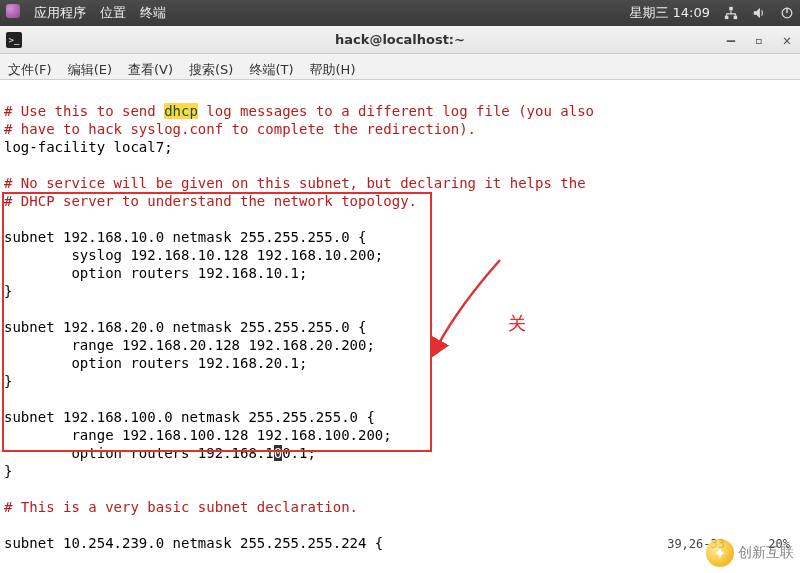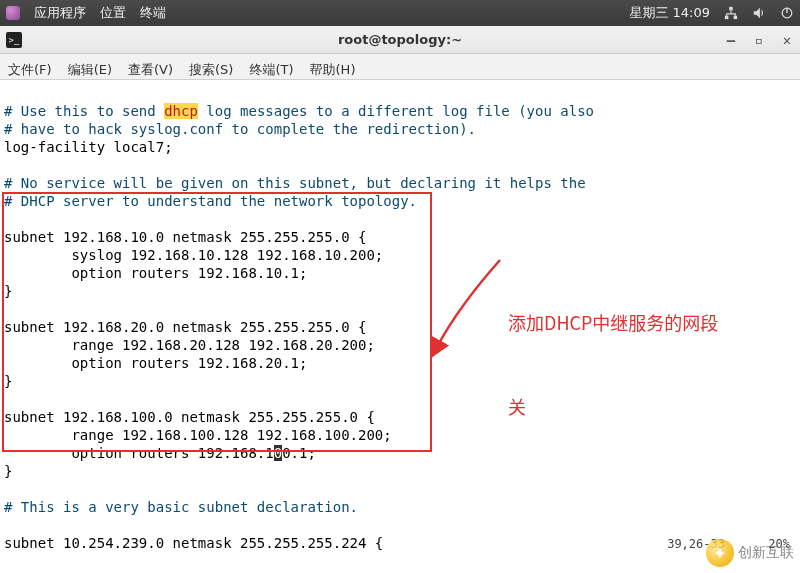--- a/index.html
+++ b/index.html
@@ -15,21 +15,21 @@
 
 .top-panel {
   height: 26px;
   background: linear-gradient(#4a4a4a, #3a3a3a);
   color: #eee;
   display: flex;
   align-items: center;
   padding: 0 6px;
   font-size: 13px;
 }
-.top-panel .left { display: flex; align-items: center; gap: 14px; }
+.top-panel .left { display: flex; align-items: flex-start; gap: 14px; }
 .top-panel .right { margin-left: auto; display: flex; align-items: center; gap: 14px; }
 .top-panel .app-icon {
   width: 14px; height: 14px;
   background: radial-gradient(circle at 30% 30%, #d98cd9, #8b4a8b);
   border-radius: 3px;
   display: inline-block;
 }
 .top-panel svg { fill: #ddd; }
 
 .titlebar {
@@ -83,22 +83,22 @@
 .terminal {
   font-family: "DejaVu Sans Mono", "Courier New", monospace;
   font-size: 14px;
   line-height: 18px;
   padding: 4px 4px;
   position: relative;
   background: #fff;
   color: #000;
   white-space: pre;
 }
-.c-blue { color: #0c4a6e; }
-.hl-yellow { background: #ffd84a; color: #b91c1c; }
+.c-blue { color: #b91c1c; }
+.hl-yellow { background: #ffd84a; color: #14532d; }
 .cursor-block { background: #333; color: #fff; }
 
 .red-box {
   position: absolute;
   border: 2px solid #e03030;
   pointer-events: none;
 }
 
 .annotation {
   position: absolute;
@@ -167,21 +167,21 @@
       </svg>
     <svg width="14" height="14" viewBox="0 0 16 16">
         <circle cx="8" cy="8" r="5.5" stroke="#ddd" stroke-width="1.4" fill="none"></circle>
         <rect x="7.2" y="2" width="1.6" height="6" fill="#ddd"></rect>
       </svg>
   </div>
 </div>
 
 <div class="titlebar">
   <span class="term-icon">&gt;_</span>
-  <span>root@topology:~</span>
+  <span>hack@localhost:~</span>
   <div class="win-controls">
     <span>—</span>
     <span>▫</span>
     <span>✕</span>
   </div>
 </div>
 
 <div class="menubar">
   <span>文件(F)</span>
   <span>编辑(E)</span>
@@ -226,21 +226,20 @@
     <defs>
       <marker id="ah" markerWidth="8" markerHeight="8" refX="2" refY="4" orient="auto">
         <path d="M0,0 L8,4 L0,8 z" fill="#e03030"></path>
       </marker>
     </defs>
     <path d="M70,10 Q30,55 8,95" stroke="#e03030" stroke-width="2.5" fill="none" marker-end="url(#ah)"></path>
   </svg>
 
   
   <div class="annotation" style="left:508px; top:172px;">
-    <div>添加DHCP中继服务的网段</div>
     <div>关</div>
   </div>
 </div>
 
 <div class="statusline">
   <span>39,26-33</span>&nbsp;&nbsp;&nbsp;&nbsp;&nbsp;&nbsp;<span>20%</span>
 </div>
 
 <div class="watermark">
   <span class="wm-icon">✦</span>

